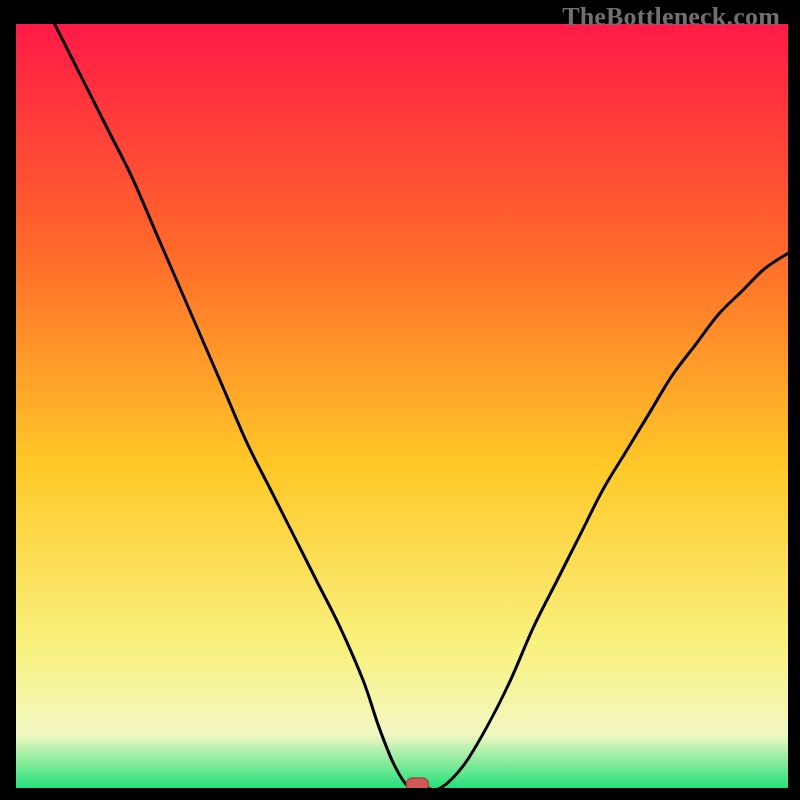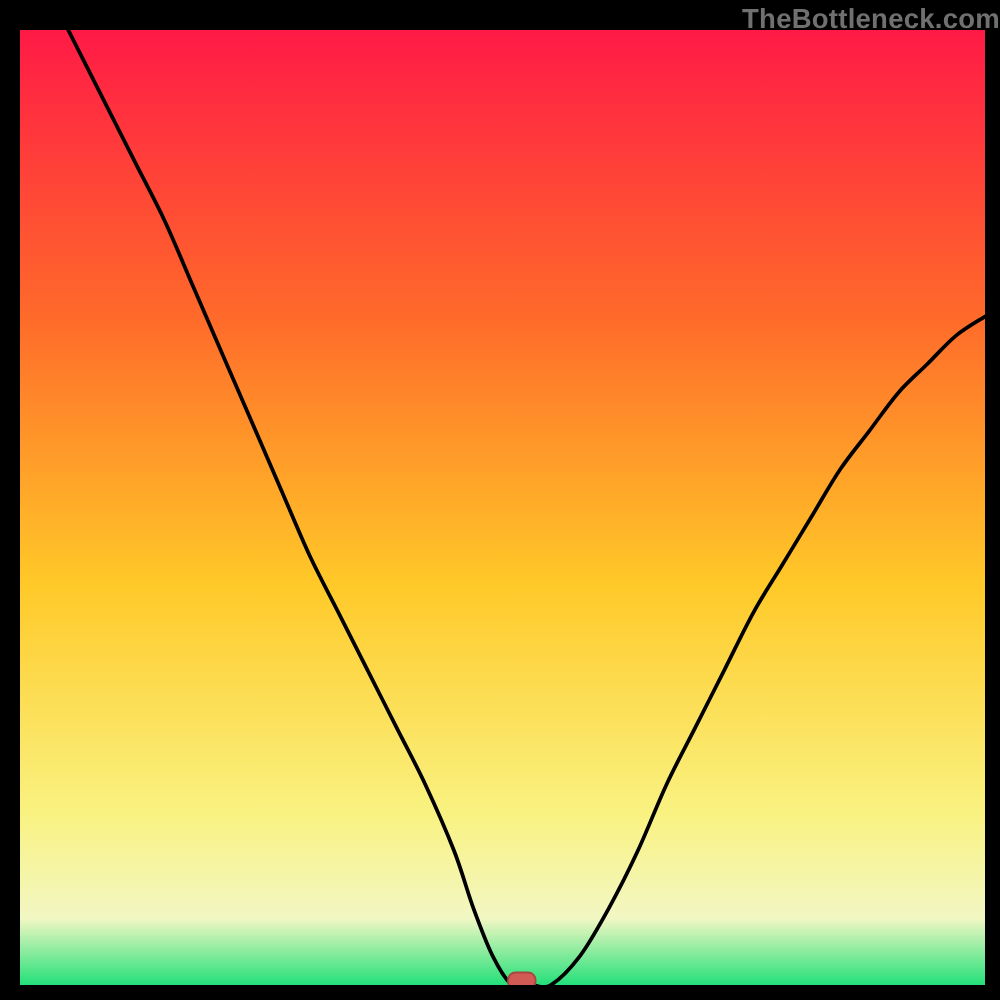--- a/index.html
+++ b/index.html
@@ -12,24 +12,24 @@
   }
   .frame {
     position: relative;
     width: 800px;
     height: 800px;
     background: #000;
   }
   .watermark {
     position: absolute;
     top: 2px;
-    right: 0;
+    right: 20px;
     color: #707070;
-    font-family: Liberation Sans, sans-serif;
-    font-size: 22px;
+    font-family: Liberation Serif, serif;
+    font-size: 26px;
     font-weight: 600;
     letter-spacing: 0.2px;
     z-index: 3;
   }
   svg.plot {
     position: absolute;
     left: 16px;
     top: 24px;
     z-index: 1;
   }

